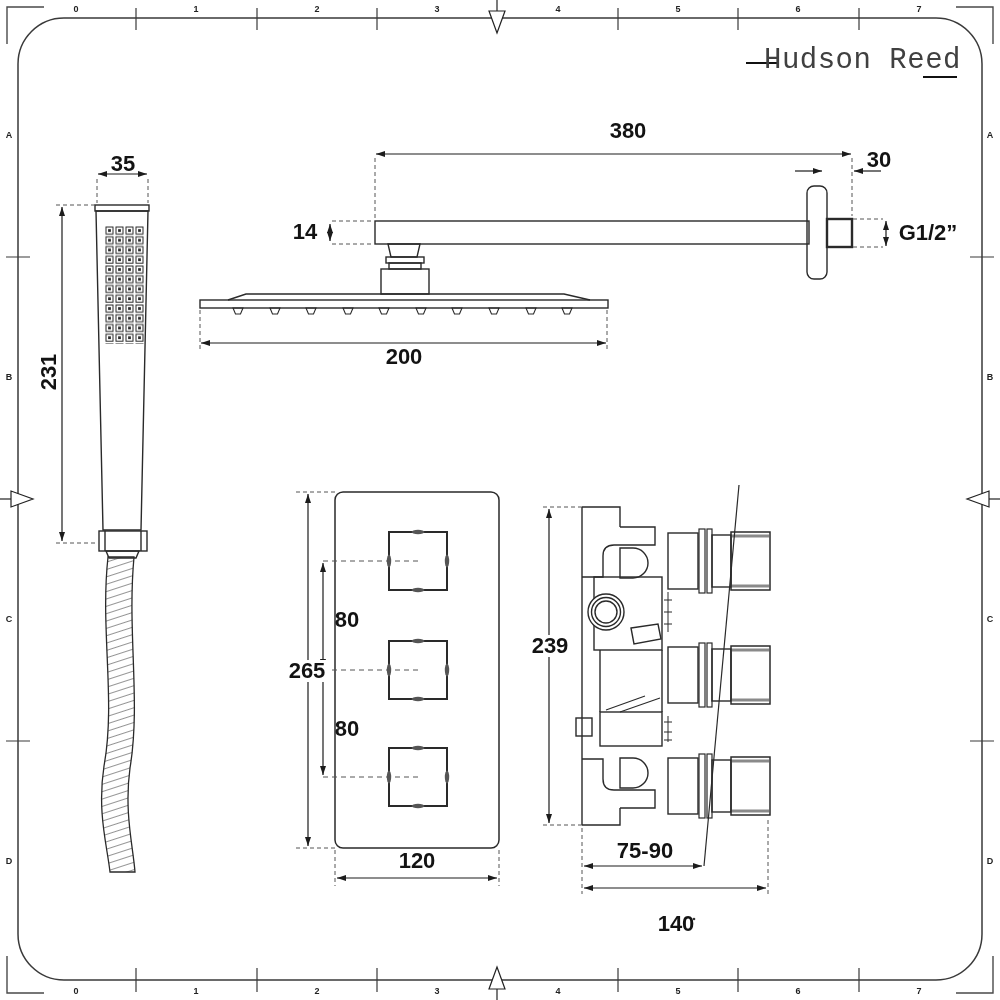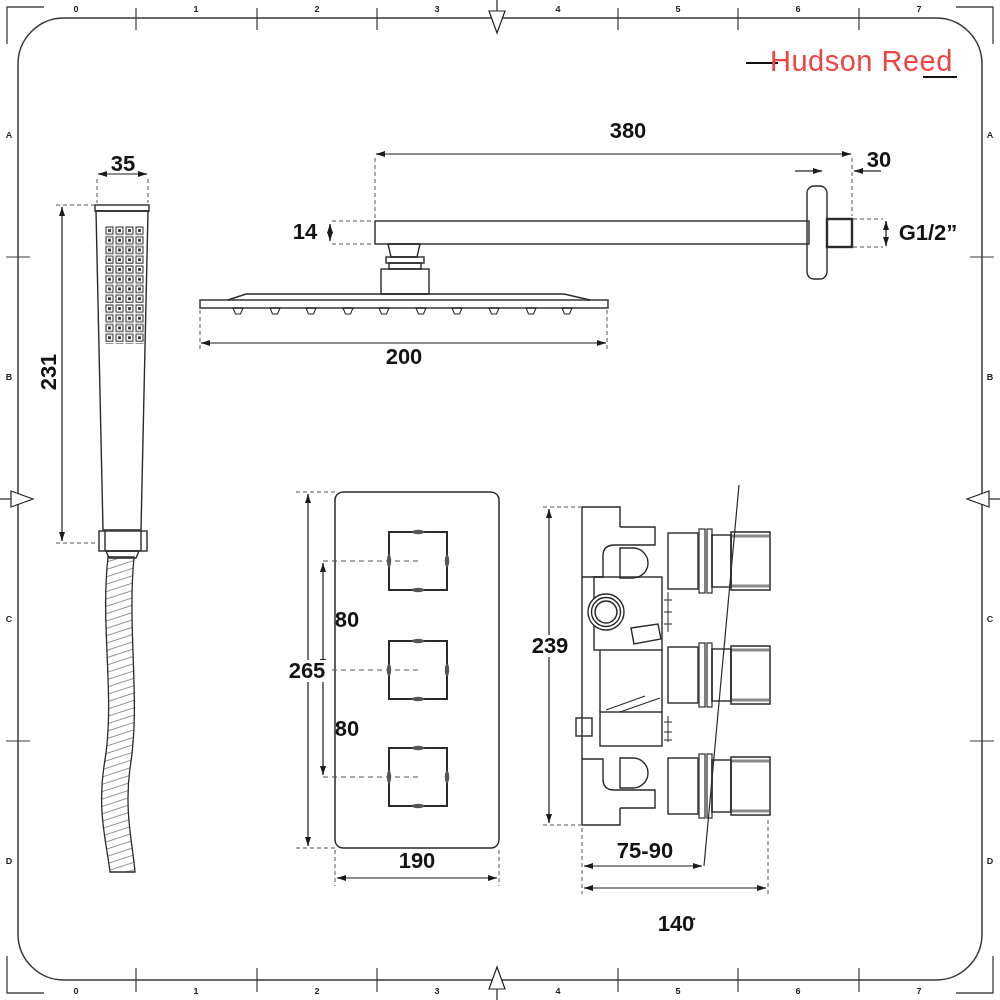--- a/index.html
+++ b/index.html
@@ -5,22 +5,22 @@
   html,body{margin:0;padding:0;background:#fff;}
   .canvas{position:relative;width:1000px;height:1000px;background:#ffffff;overflow:hidden;
           font-family:"Liberation Sans",sans-serif;}
   svg{position:absolute;left:0;top:0;}
   .dim{position:absolute;transform:translate(-50%,-50%);font-family:"Liberation Sans",sans-serif;
        font-weight:700;font-size:22px;color:#131313;white-space:nowrap;line-height:1;}
   .dim.bg{background:#fff;padding:0 3px;}
   .dim.rot{transform:translate(-50%,-50%) rotate(-90deg);}
   .ruler-num{position:absolute;transform:translate(-50%,-50%);font-family:"Liberation Sans",sans-serif;
        font-weight:700;font-size:9px;color:#222;line-height:1;}
-  .logo{position:absolute;left:764px;top:45px;font-family:Liberation Sans, sans-serif;
-       font-size:29px;color:#ef4444;letter-spacing:.5px;line-height:32px;white-space:nowrap;margin-left:6px;}
+  .logo{position:absolute;left:764px;top:45px;font-family:Liberation Mono, monospace;
+       font-size:29px;color:#404040;letter-spacing:.5px;line-height:32px;white-space:nowrap;}
 </style>
 </head>
 <body>
 
 <div class="canvas">
 
 <svg width="1000" height="1000" viewBox="0 0 1000 1000">
   <defs>
     <marker id="arr" orient="auto-start-reverse" markerWidth="10" markerHeight="8" refX="9" refY="3" markerUnits="userSpaceOnUse">
       <path d="M0,0 L9,3 L0,6 Z" fill="#1c1c1c"></path>
@@ -247,18 +247,18 @@
 <div class="dim" style="left:123px;top:164px">35</div>
 <div class="dim rot" style="left:49px;top:372px">231</div>
 <div class="dim" style="left:628px;top:131px">380</div>
 <div class="dim" style="left:879px;top:160px">30</div>
 <div class="dim" style="left:305px;top:232px">14</div>
 <div class="dim" style="left:928px;top:233px">G1/2”</div>
 <div class="dim" style="left:404px;top:357px">200</div>
 <div class="dim" style="left:347px;top:620px">80</div>
 <div class="dim" style="left:347px;top:729px">80</div>
 <div class="dim bg" style="left:307px;top:671px">265</div>
-<div class="dim" style="left:417px;top:861px">190</div>
+<div class="dim" style="left:417px;top:861px">120</div>
 <div class="dim bg" style="left:550px;top:646px">239</div>
 <div class="dim" style="left:645px;top:851px">75-90</div>
 <div class="dim" style="left:676px;top:924px">140</div>
 
 </div>
 
 </body></html>

